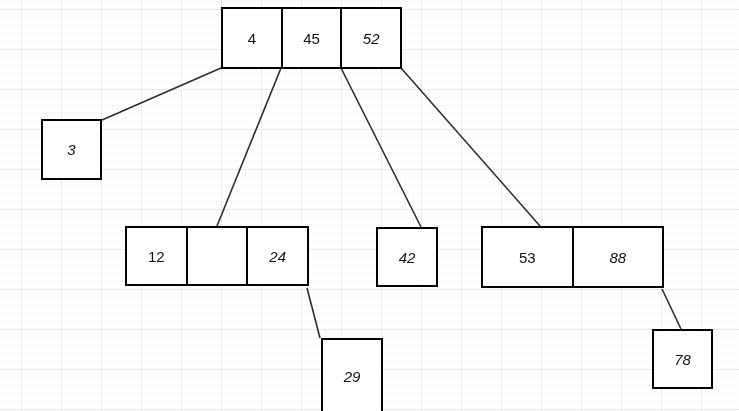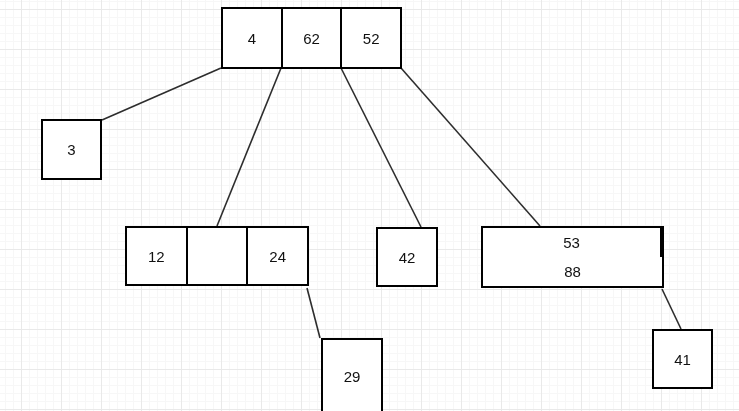--- a/index.html
+++ b/index.html
@@ -44,47 +44,48 @@
   .cell {
     flex: 1 1 0;
     display: flex;
     align-items: center;
     justify-content: center;
     border-right: 2px solid #000000;
     min-width: 0;
   }
   .cell:last-child {
     border-right: none;
+    font-style: italic;
   }
   
   .node-root      { left: 221px; top: 7px;   width: 181px; height: 62px; }
   .node-leaf3     { left: 41px;  top: 119px; width: 61px;  height: 61px; }
   .node-12-21     { left: 125px; top: 226px; width: 184px; height: 60px; }
   .node-leaf42    { left: 376px; top: 227px; width: 62px;  height: 60px; text-align: right; }
-  .node-53-61-88  { left: 481px; top: 226px; width: 183px; height: 62px; flex-direction: column; }
+  .node-53-61-88  { left: 481px; top: 226px; width: 183px; height: 62px; }
   .node-leaf29    { left: 321px; top: 338px; width: 62px;  height: 76px; }
   .node-leaf99    { left: 652px; top: 329px; width: 61px;  height: 60px; }
 </style>
 </head>
 <body>
 
 <div class="canvas">
 
   <svg class="edges" viewBox="0 0 739 411" xmlns="http://www.w3.org/2000/svg">
     <line x1="221" y1="68" x2="102" y2="120"></line>
     <line x1="281" y1="68" x2="217" y2="226"></line>
     <line x1="341" y1="68" x2="421" y2="227"></line>
     <line x1="401" y1="68" x2="540" y2="226"></line>
     <line x1="307" y1="288" x2="320" y2="338"></line>
     <line x1="662" y1="289" x2="681" y2="329"></line>
   </svg>
 
   <div class="node node-root">
     <div class="cell">4</div>
-    <div class="cell">62</div>
+    <div class="cell">45</div>
     <div class="cell">52</div>
   </div>
 
   <div class="node node-leaf3">
     <div class="cell">3</div>
   </div>
 
   <div class="node node-12-21">
     <div class="cell">12</div>
     <div class="cell"></div>
@@ -98,16 +99,16 @@
   <div class="node node-53-61-88">
     <div class="cell">53</div>
     <div class="cell">88</div>
   </div>
 
   <div class="node node-leaf29">
     <div class="cell">29</div>
   </div>
 
   <div class="node node-leaf99">
-    <div class="cell">41</div>
+    <div class="cell">78</div>
   </div>
 
 </div>
 
 </body></html>

